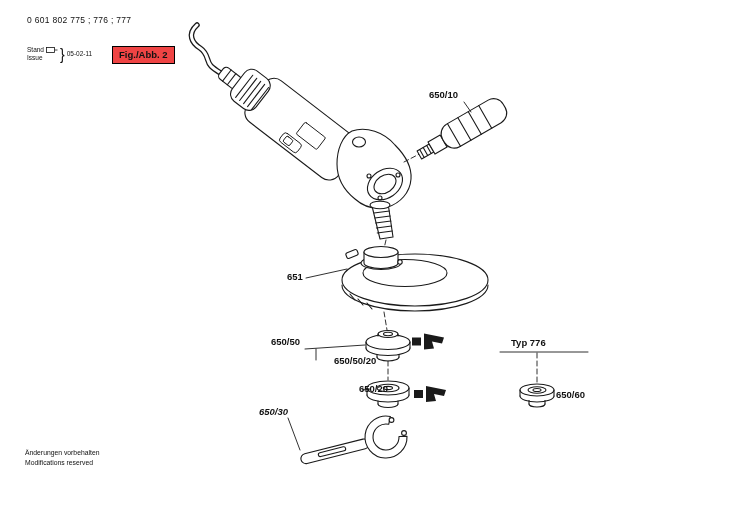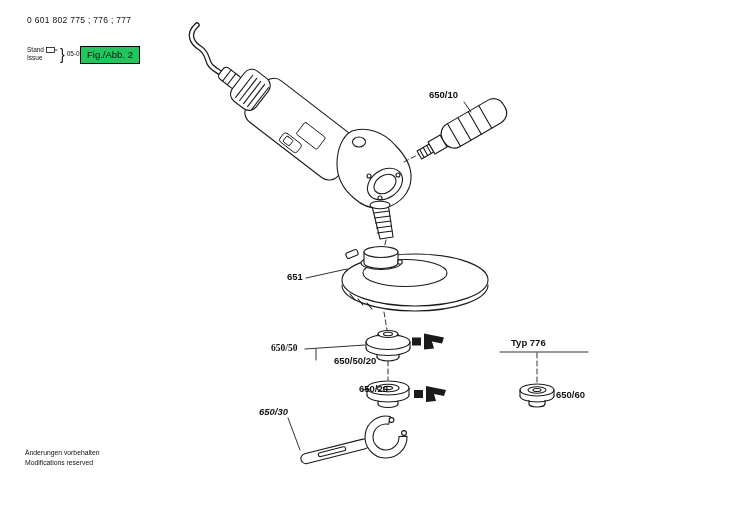--- a/index.html
+++ b/index.html
@@ -6,21 +6,21 @@
   html,body { background:#ffffff; }
   body { font-family:"Liberation Sans", sans-serif; color:#111; }
   .page { position:relative; width:730px; height:468px; background:#fff; overflow:hidden; }
   .abs { position:absolute; }
   .part-numbers { left:27px; top:15px; font-size:8.5px; letter-spacing:0.3px; white-space:nowrap; }
   .issue-block { left:27px; top:46px; display:flex; align-items:center; gap:2px; font-size:6.5px; line-height:8px; }
   .issue-col { display:flex; flex-direction:column; }
   .issue-row { display:flex; align-items:center; gap:2px; }
   .brace { font-size:14px; line-height:1; transform:scaleY(1.15); }
   .issue-date { font-size:6.5px; }
-  .fig-box { left:80px; top:46px; border:1.6px solid #000; padding:2px 6px 3px; font-size:9.5px; font-weight:normal; white-space:nowrap; background:#22c55e; }
+  .fig-box { left:112px; top:46px; border:1.6px solid #000; padding:2px 6px 3px; font-size:9.5px; font-weight:bold; white-space:nowrap; background:#ef4444; }
   .lbl { position:absolute; font-size:9.5px; font-weight:bold; white-space:nowrap; }
   .footer { left:25px; top:448px; font-size:6.8px; line-height:9.5px; }
   svg.diagram { position:absolute; left:0; top:0; }
 </style>
 </head>
 <body>
 
 <div class="page">
 
   <svg class="diagram" width="730" height="516" viewBox="0 0 730 516" xmlns="http://www.w3.org/2000/svg">
@@ -190,21 +190,21 @@
       </div>
     </div>
     <div class="brace">}</div>
     <div class="issue-date">05-02-11</div>
   </div>
 
   <div class="abs fig-box">Fig./Abb. 2</div>
 
   <div class="lbl" style="left:429px; top:89px;">650/10</div>
   <div class="lbl" style="left:287px; top:271px;">651</div>
-  <div class="lbl" style="left:271px; top:343px;font-family:Liberation Serif, serif;">650/50</div>
+  <div class="lbl" style="left:271px; top:336px;">650/50</div>
   <div class="lbl" style="left:334px; top:355px;">650/50/20</div>
   <div class="lbl" style="left:327px; top:383px;margin-left:32px;">650/20</div>
   <div class="lbl" style="left:259px; top:406px;font-style:italic;">650/30</div>
   <div class="lbl" style="left:511px; top:337px;">Typ 776</div>
   <div class="lbl" style="left:556px; top:389px;">650/60</div>
 
   <div class="abs footer">
     <div>Änderungen vorbehalten</div>
     <div>Modifications reserved</div>
     <div>Modifications reservees</div>

